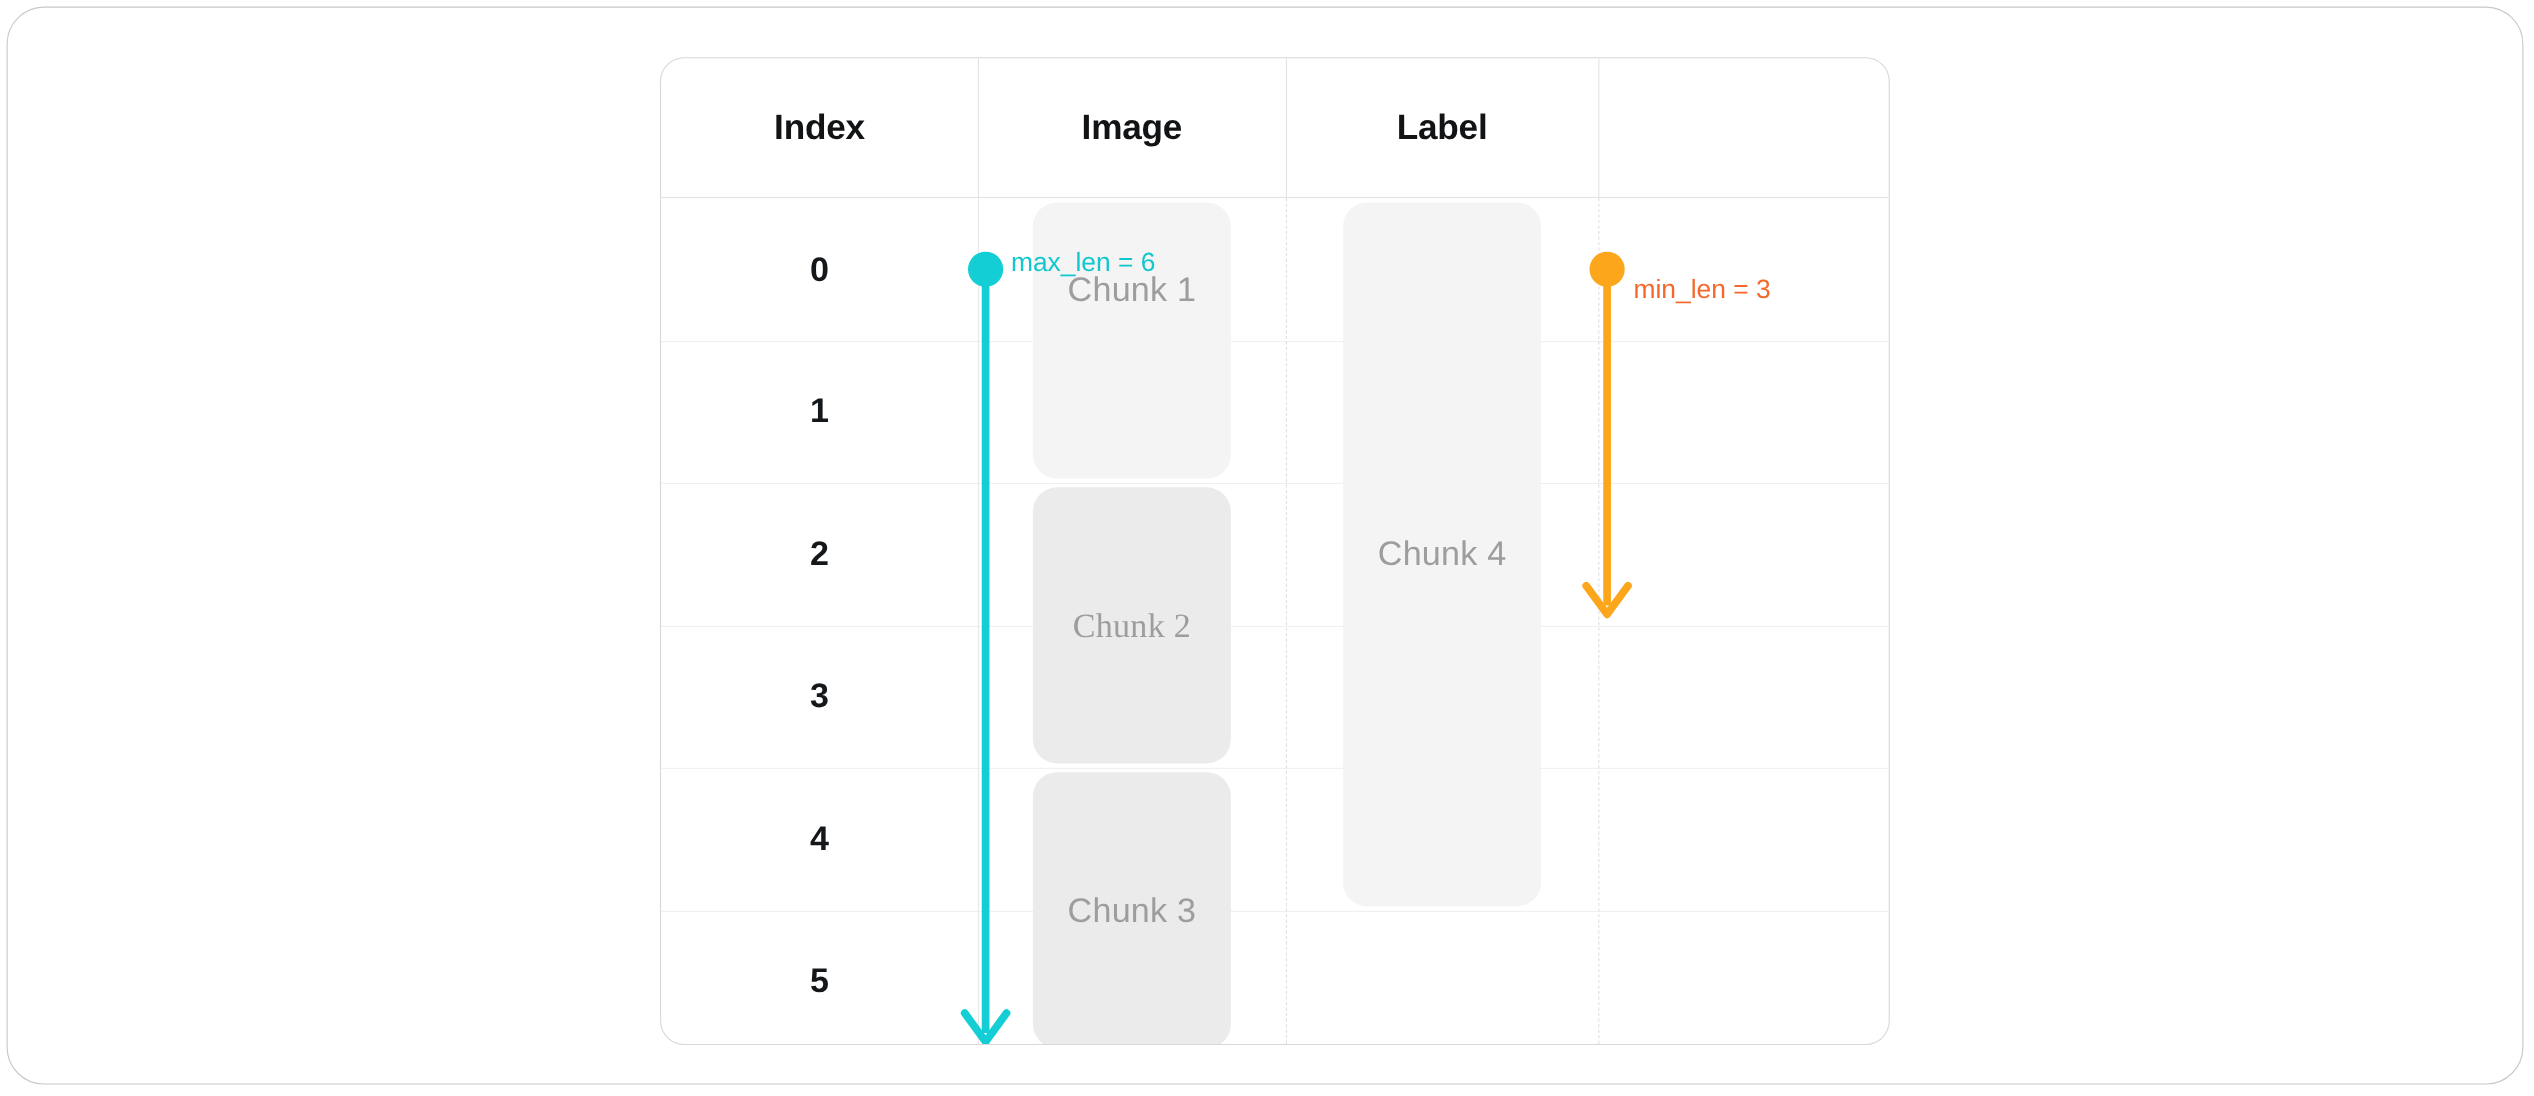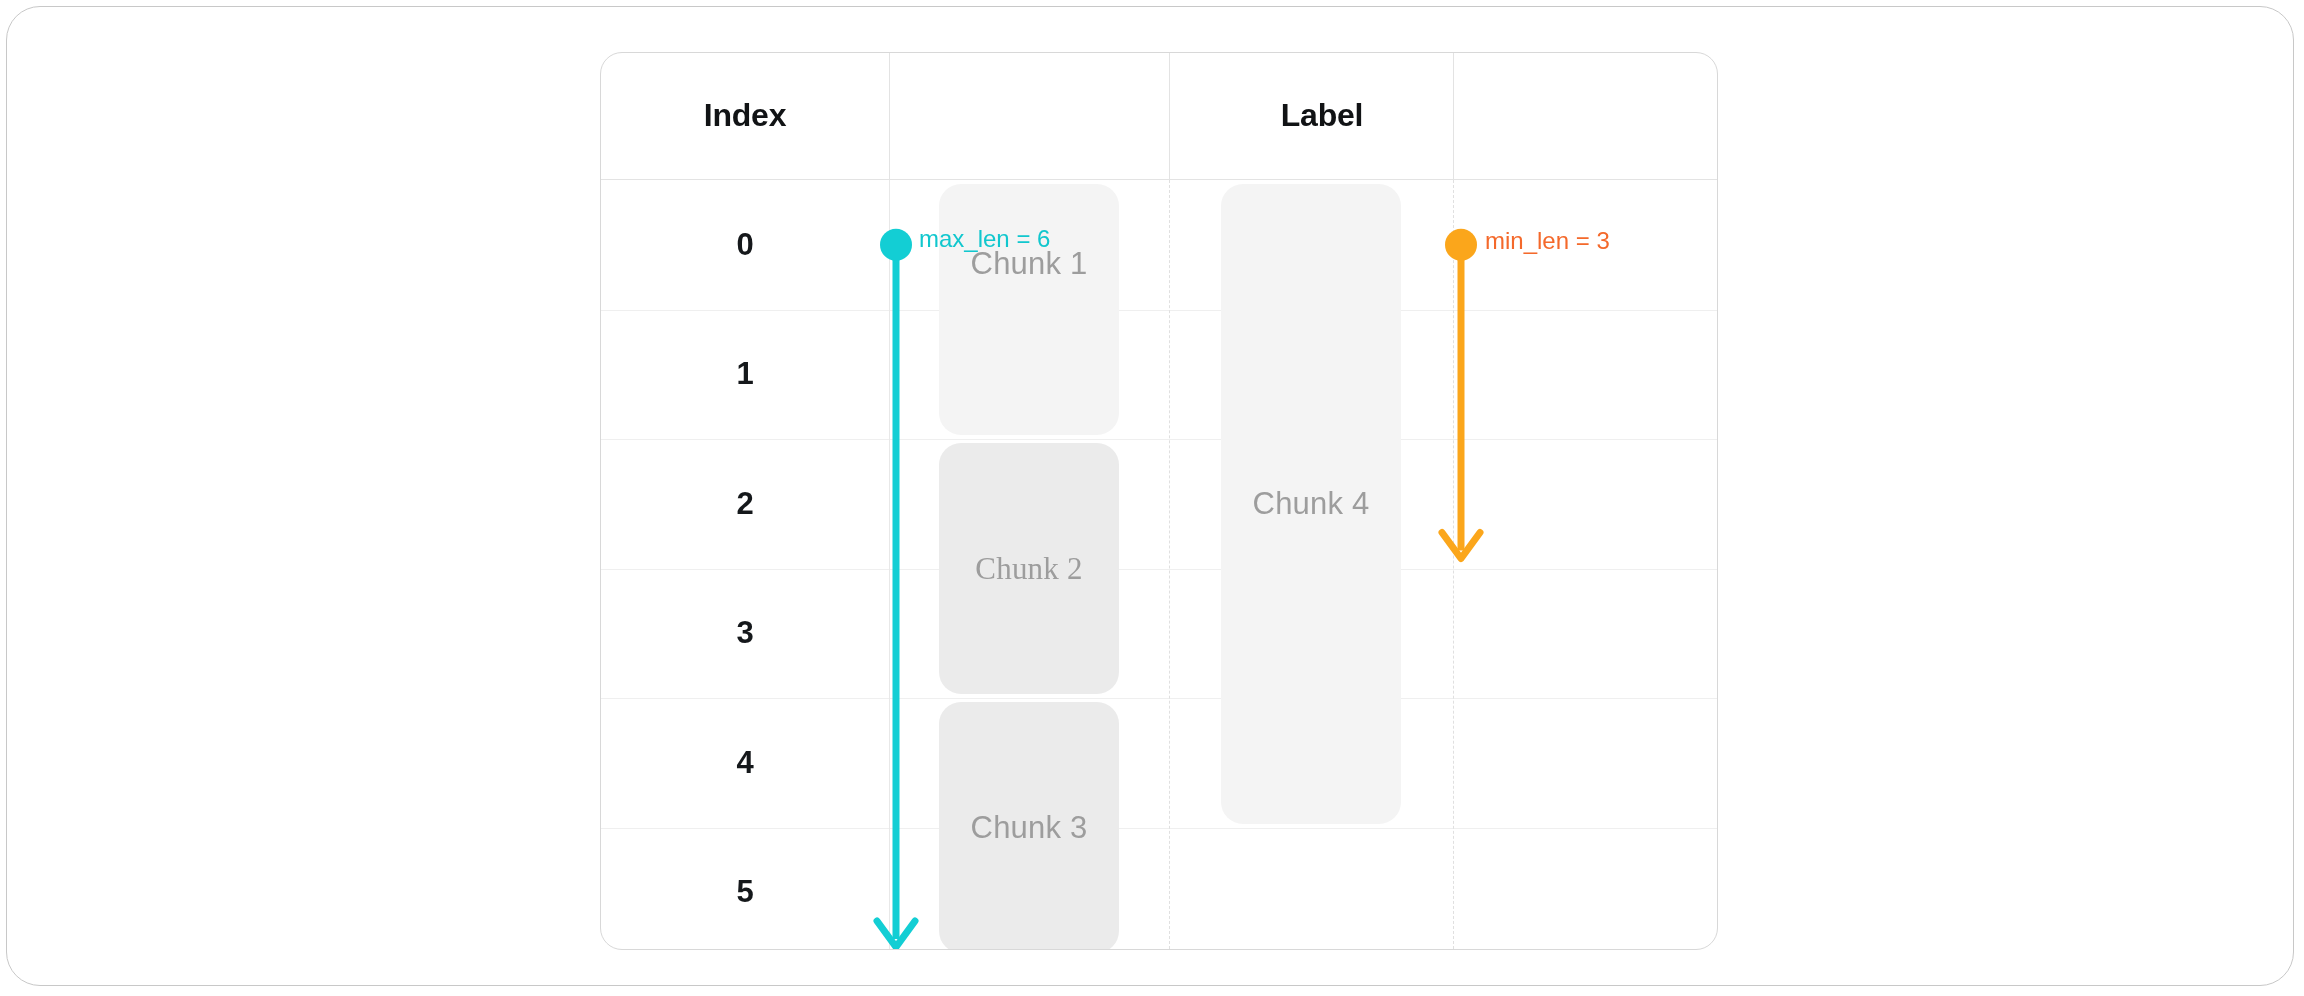--- a/index.html
+++ b/index.html
@@ -133,21 +133,21 @@
     pointer-events: none;
   }
 
   .ann-label {
     position: absolute;
     font-size: 24px;
     font-weight: normal;
     white-space: nowrap;
   }
   .ann-cyan  { color: #11C7CE; }
-  .ann-orange{ color: #F4692B; }
+  .ann-orange{ color: #F4692B; margin-top: 23px; }
 </style>
 </head>
 <body>
 
 <div id="outer-frame">
 
   <div id="table-card">
 
     <div class="hline-header"></div>
 
@@ -159,21 +159,22 @@
 
     <div class="vline-solid" style="left:288px"></div>
     <div class="vline-solid" style="left:568px"></div>
     <div class="vline-solid" style="left:852px"></div>
 
     <div class="vline-solid-body" style="left:288px"></div>
     <div class="vline-dashed" style="left:568px"></div>
     <div class="vline-dashed" style="left:852px"></div>
 
     <div class="col-header" style="left:0px;   width:288px;">Index</div>
-    <div class="col-header" style="left:568px; width:284px;padding-left:11px;">Label</div>
+    <div class="col-header" style="left:288px; width:280px;">Image</div>
+    <div class="col-header" style="left:568px; width:284px;">Label</div>
 
     <div class="index-cell" style="top:161.5px">0</div>
     <div class="index-cell" style="top:291px">1</div>
     <div class="index-cell" style="top:420.5px">2</div>
     <div class="index-cell" style="top:550px">3</div>
     <div class="index-cell" style="top:679.5px">4</div>
     <div class="index-cell" style="top:809px">5</div>
 
     <div class="chunk light" style="left: 338px; top: 131px; width: 180px; height: 251px;">
       <span class="chunk-label" style="top: 62px;">Chunk 1</span>

